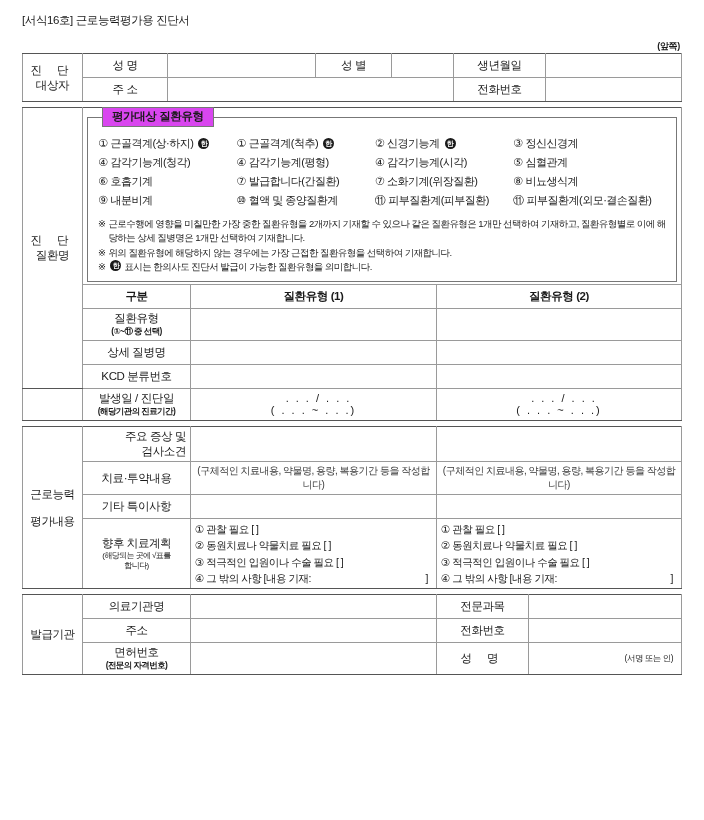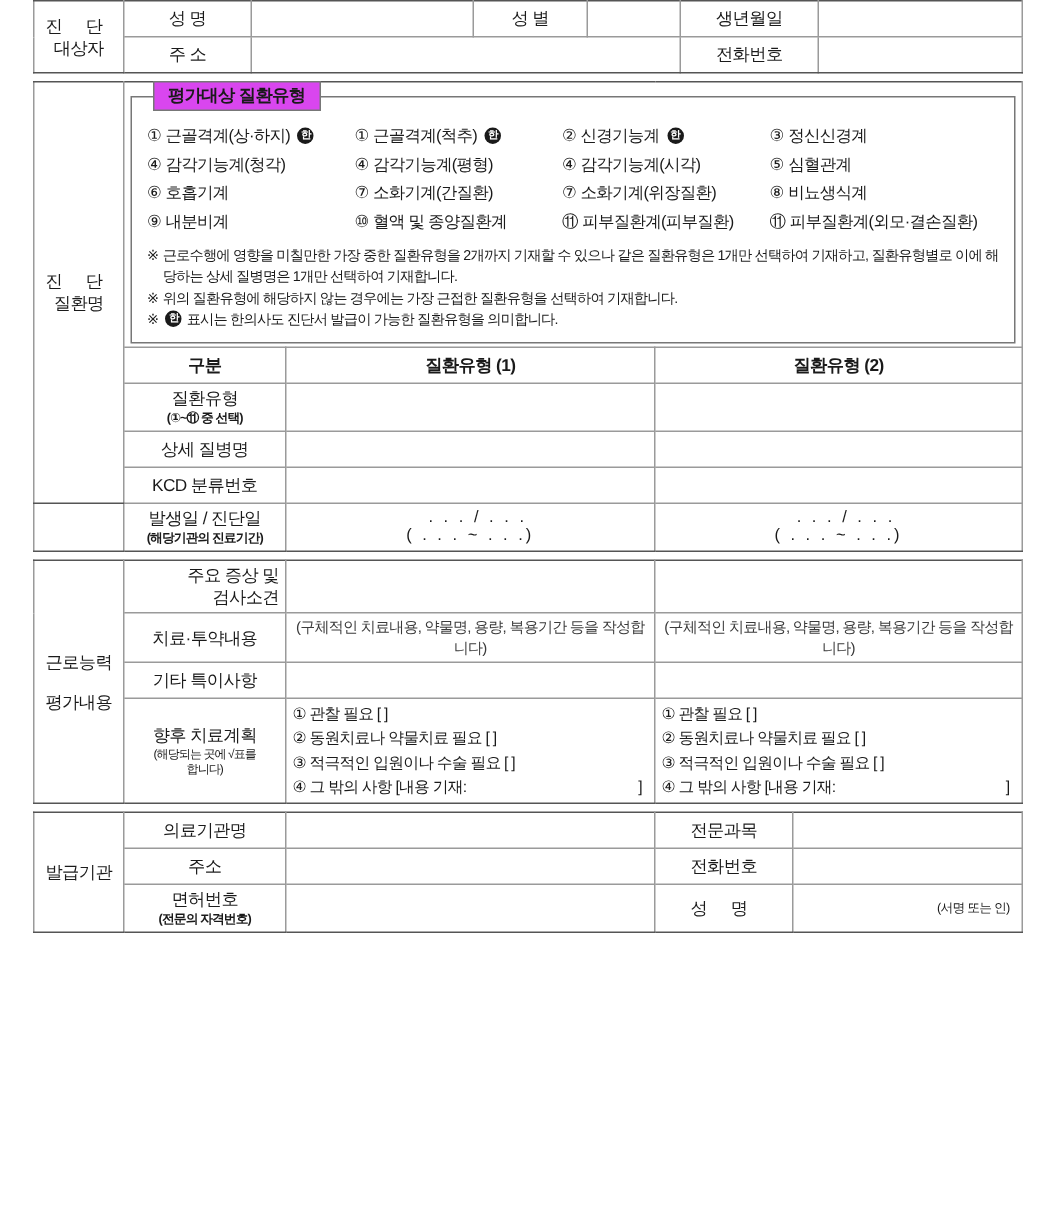--- a/index.html
+++ b/index.html
@@ -181,20 +181,22 @@
   .tall-28 { height: 28px; }
   .tall-30 { height: 30px; }
   .tall-40 { height: 40px; }
   .tall-46 { height: 46px; text-align: right; }
 </style>
 </head>
 <body>
 
 <div class="page">
 
+  <div class="form-code">[서식16호] 근로능력평가용 진단서</div>
+  <div class="side-note">(앞쪽)</div>
 
   <table class="frm">
     <colgroup>
       <col style="width:60px">
         <col style="width:85px">
         <col style="width:148px">
       <col style="width:76px">
         <col style="width:62px">
         <col style="width:92px">
         <col>
@@ -278,21 +280,21 @@
               <span class="cnum">⑤</span>
               <span>심혈관계</span>
             </div>
 
             <div class="dz-item">
               <span class="cnum">⑥</span>
               <span>호흡기계</span>
             </div>
             <div class="dz-item">
               <span class="cnum">⑦</span>
-              <span>소화기계(간질환)</span>
+              <span>발급합니다(간질환)</span>
             </div>
             <div class="dz-item">
               <span class="cnum">⑦</span>
               <span>소화기계(위장질환)</span>
             </div>
             <div class="dz-item">
               <span class="cnum">⑧</span>
               <span>비뇨생식계</span>
             </div>
 

